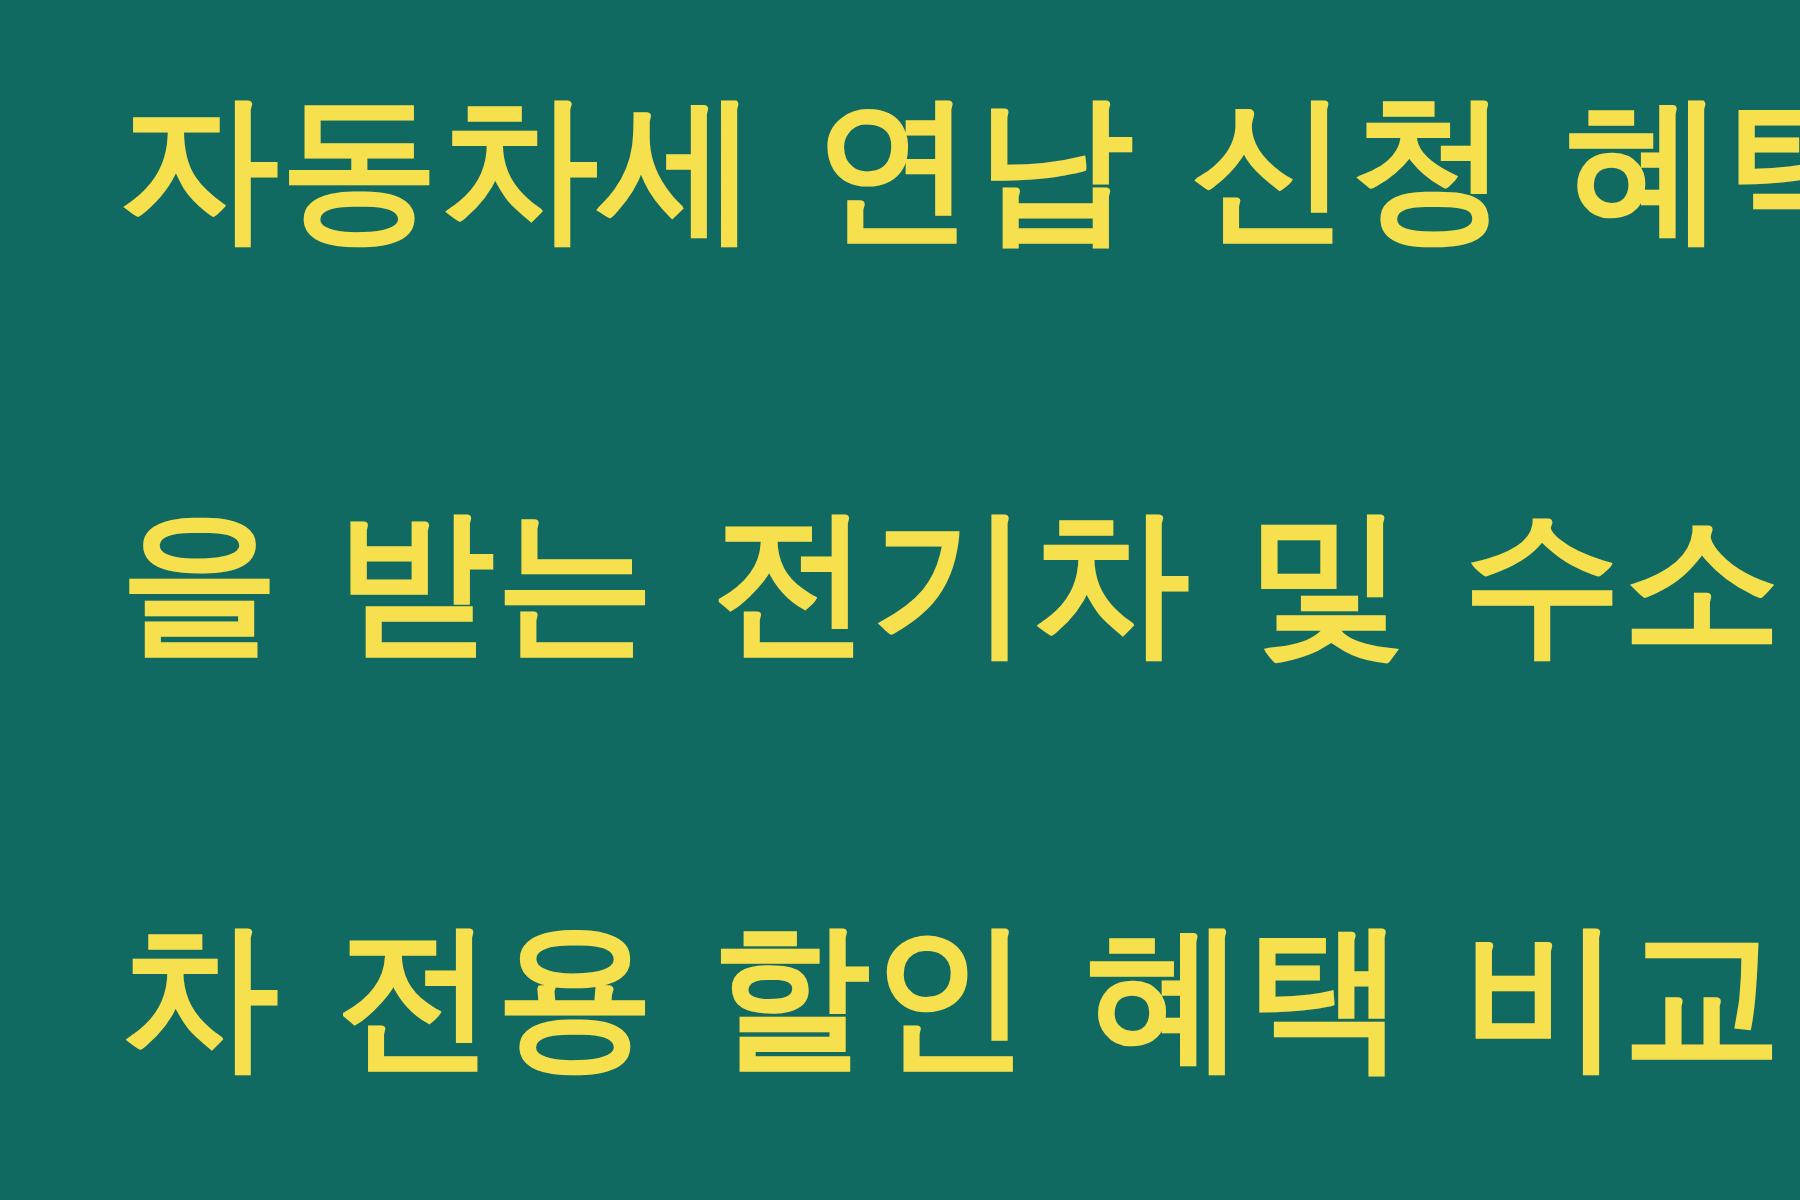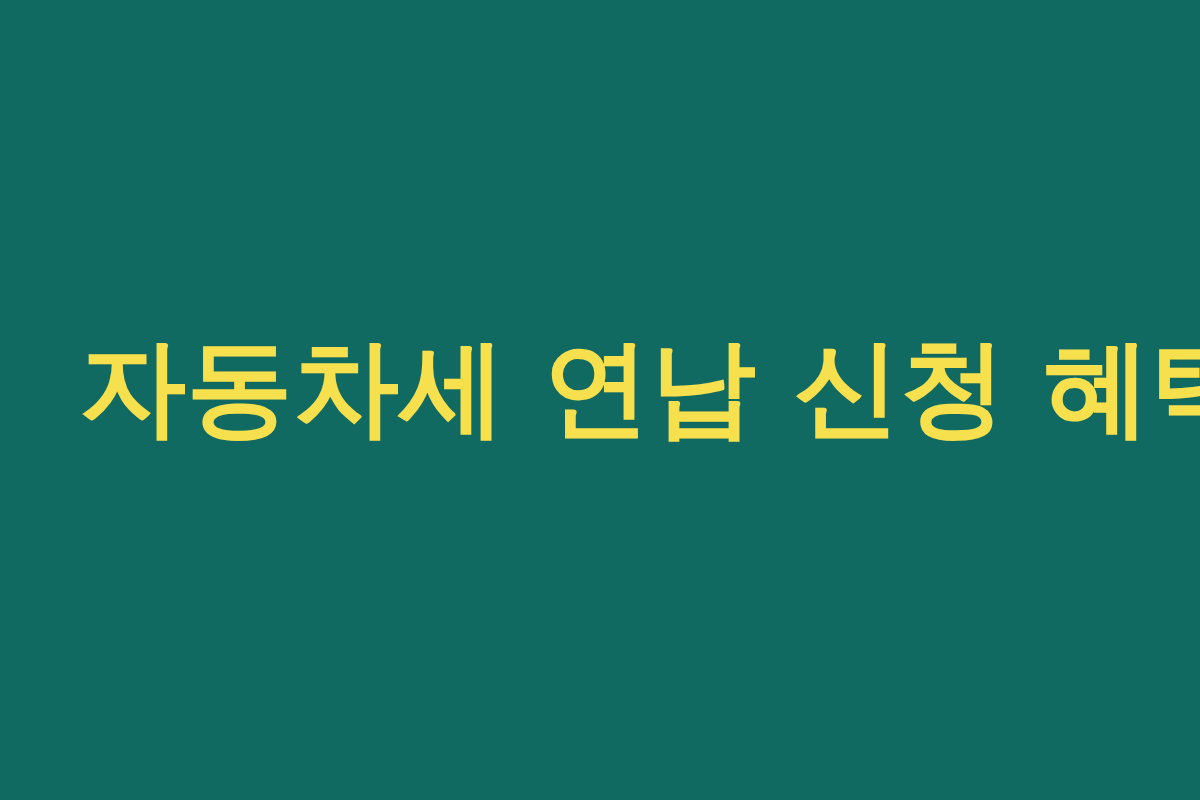--- a/index.html
+++ b/index.html
@@ -46,14 +46,16 @@
     display: block;
     white-space: nowrap;
   }
 </style>
 </head>
 <body>
 
 <div id="card" style="background: rgb(16, 106, 97);">
   <h1 id="headline" style="color: rgb(247, 224, 77);">
     <span class="headline-line">자동차세 연납 신청 혜택</span>
+    <span class="headline-line">을 받는 전기차 및 수소</span>
+    <span class="headline-line">차 전용 할인 혜택 비교</span>
   </h1>
 </div>
 
 </body></html>

